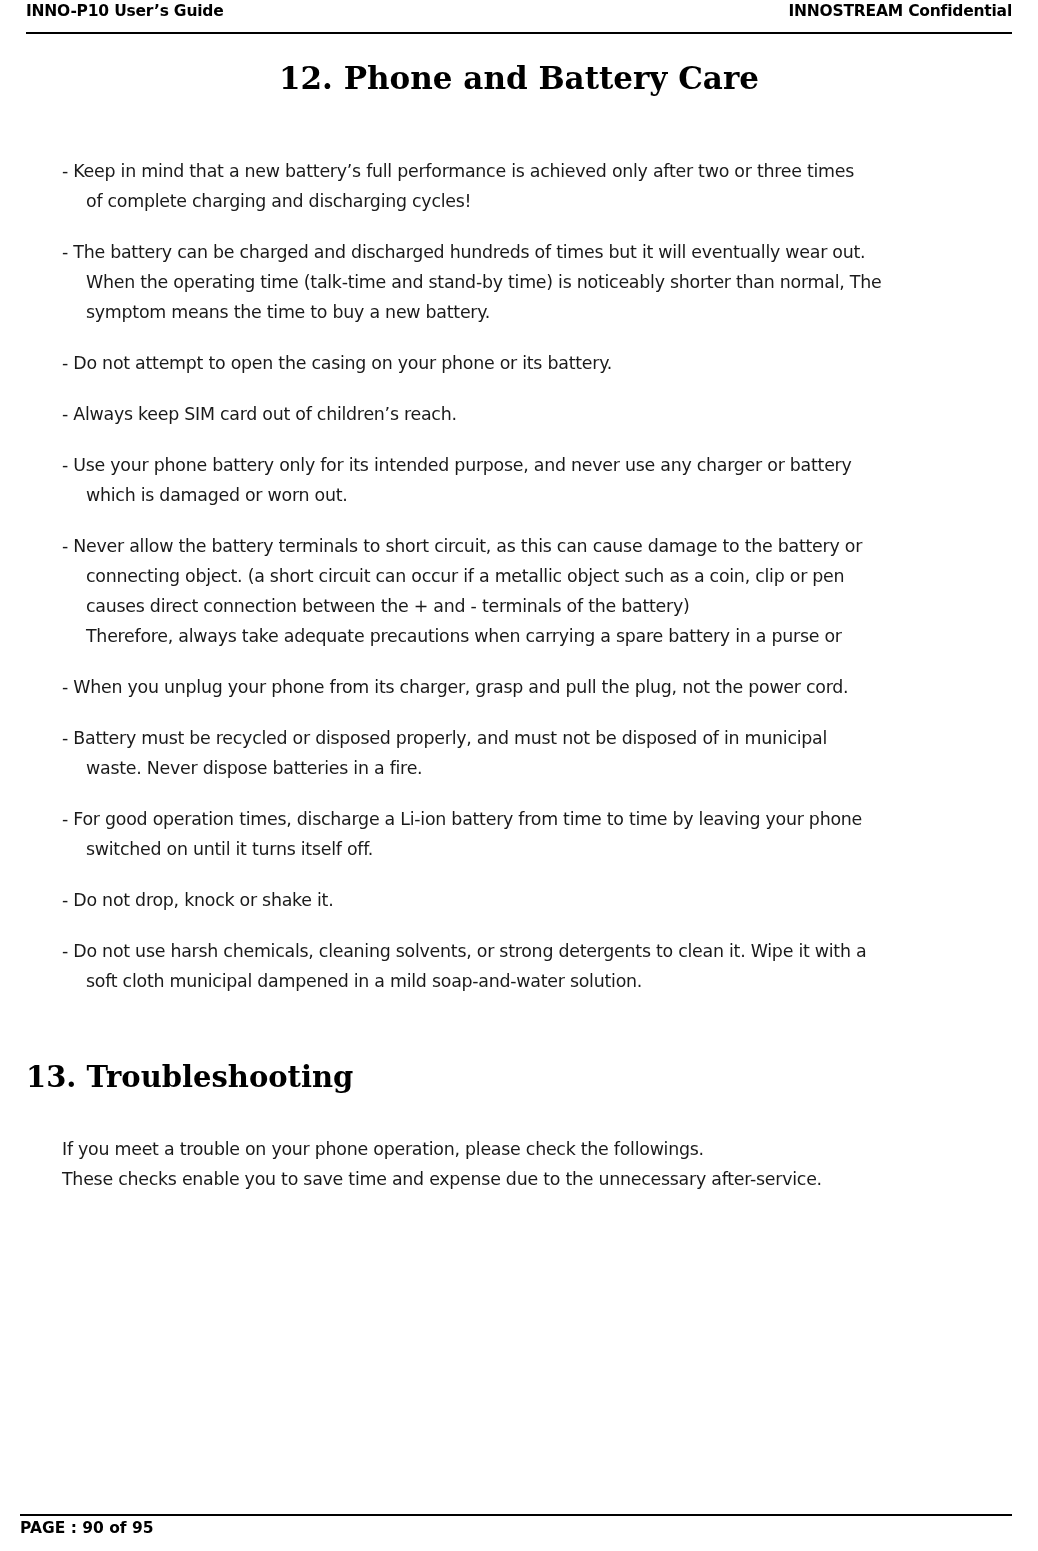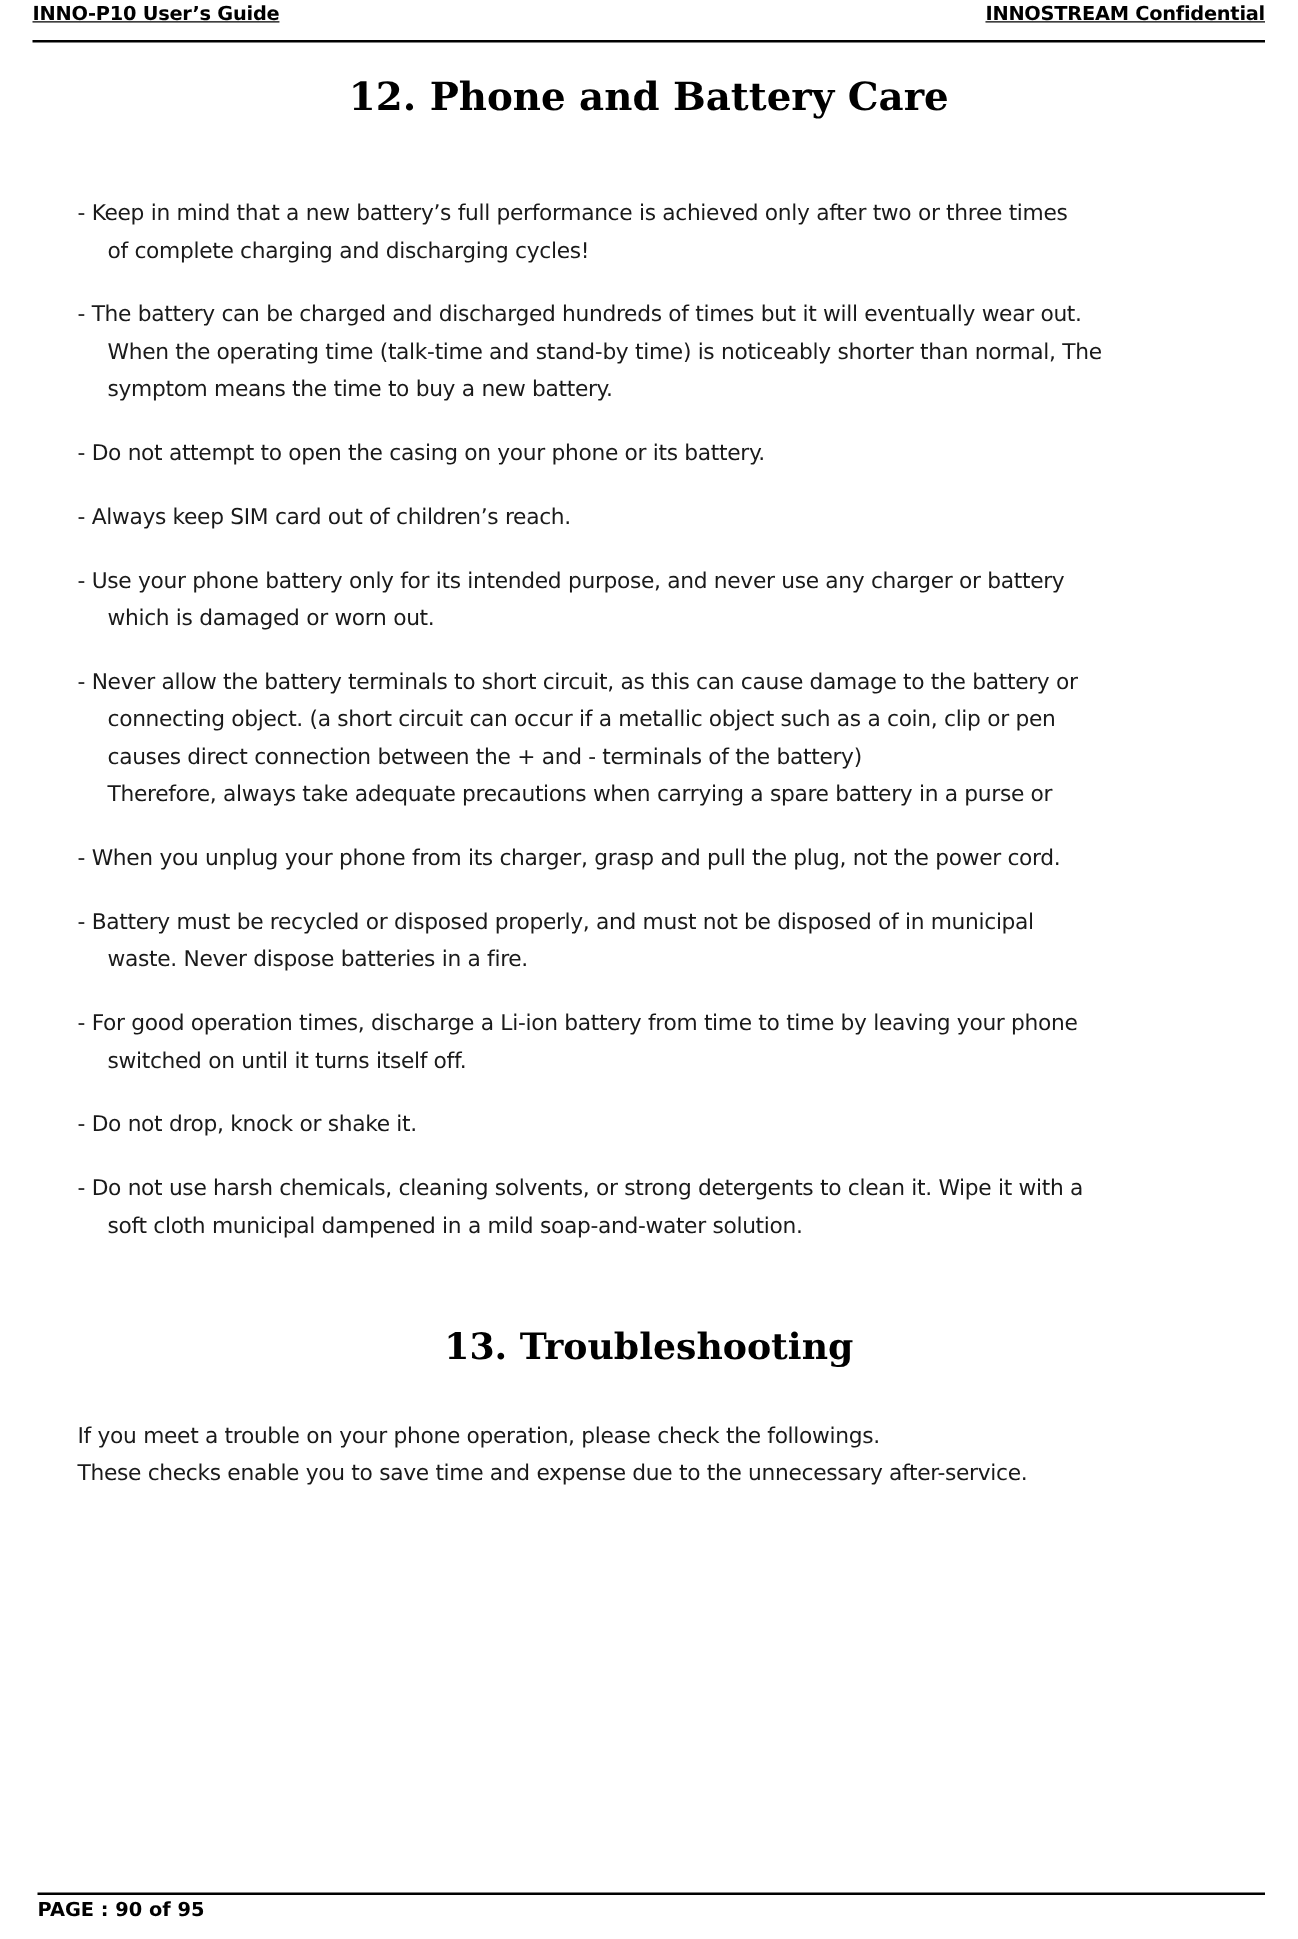--- a/index.html
+++ b/index.html
@@ -29,36 +29,35 @@
     height: 30px;
     border-bottom: 2px solid #000;
     display: flex;
     align-items: flex-start;
     justify-content: space-between;
     font-family: "DejaVu Sans", sans-serif;
     font-weight: bold;
     font-size: 15.5px;
     letter-spacing: -0.2px;
     padding-top: 2px;
-    text-decoration: underline;
   }
   .header-left { white-space: nowrap; }
   .header-right { white-space: nowrap; }
 
   
   .chapter-title {
     text-align: center;
     font-family: "DejaVu Serif", serif;
     font-weight: bold;
     font-size: 31px;
     letter-spacing: 0px;
     margin-top: 26px;
   }
   .chapter-title-2 {
-    text-align: center;
+    text-align: left;
     font-family: "DejaVu Serif", serif;
     font-weight: bold;
     font-size: 29px;
     margin-top: 0;
   }
 
   
   .content {
     margin-top: 60px;
     padding-left: 36px;
@@ -91,21 +90,21 @@
     font-family: "DejaVu Sans", sans-serif;
     font-size: 17.4px;
     line-height: 30px;
     color: #1a1a1a;
     letter-spacing: -0.25px;
   }
 
   
   .footer {
     position: absolute;
-    left: 30px;
+    left: 20px;
     right: 26px;
     bottom: 14px;
     border-top: 2px solid #000;
     padding-top: 3px;
     font-family: "DejaVu Sans", sans-serif;
     font-weight: bold;
     font-size: 15.5px;
   }
 </style>
 </head>

